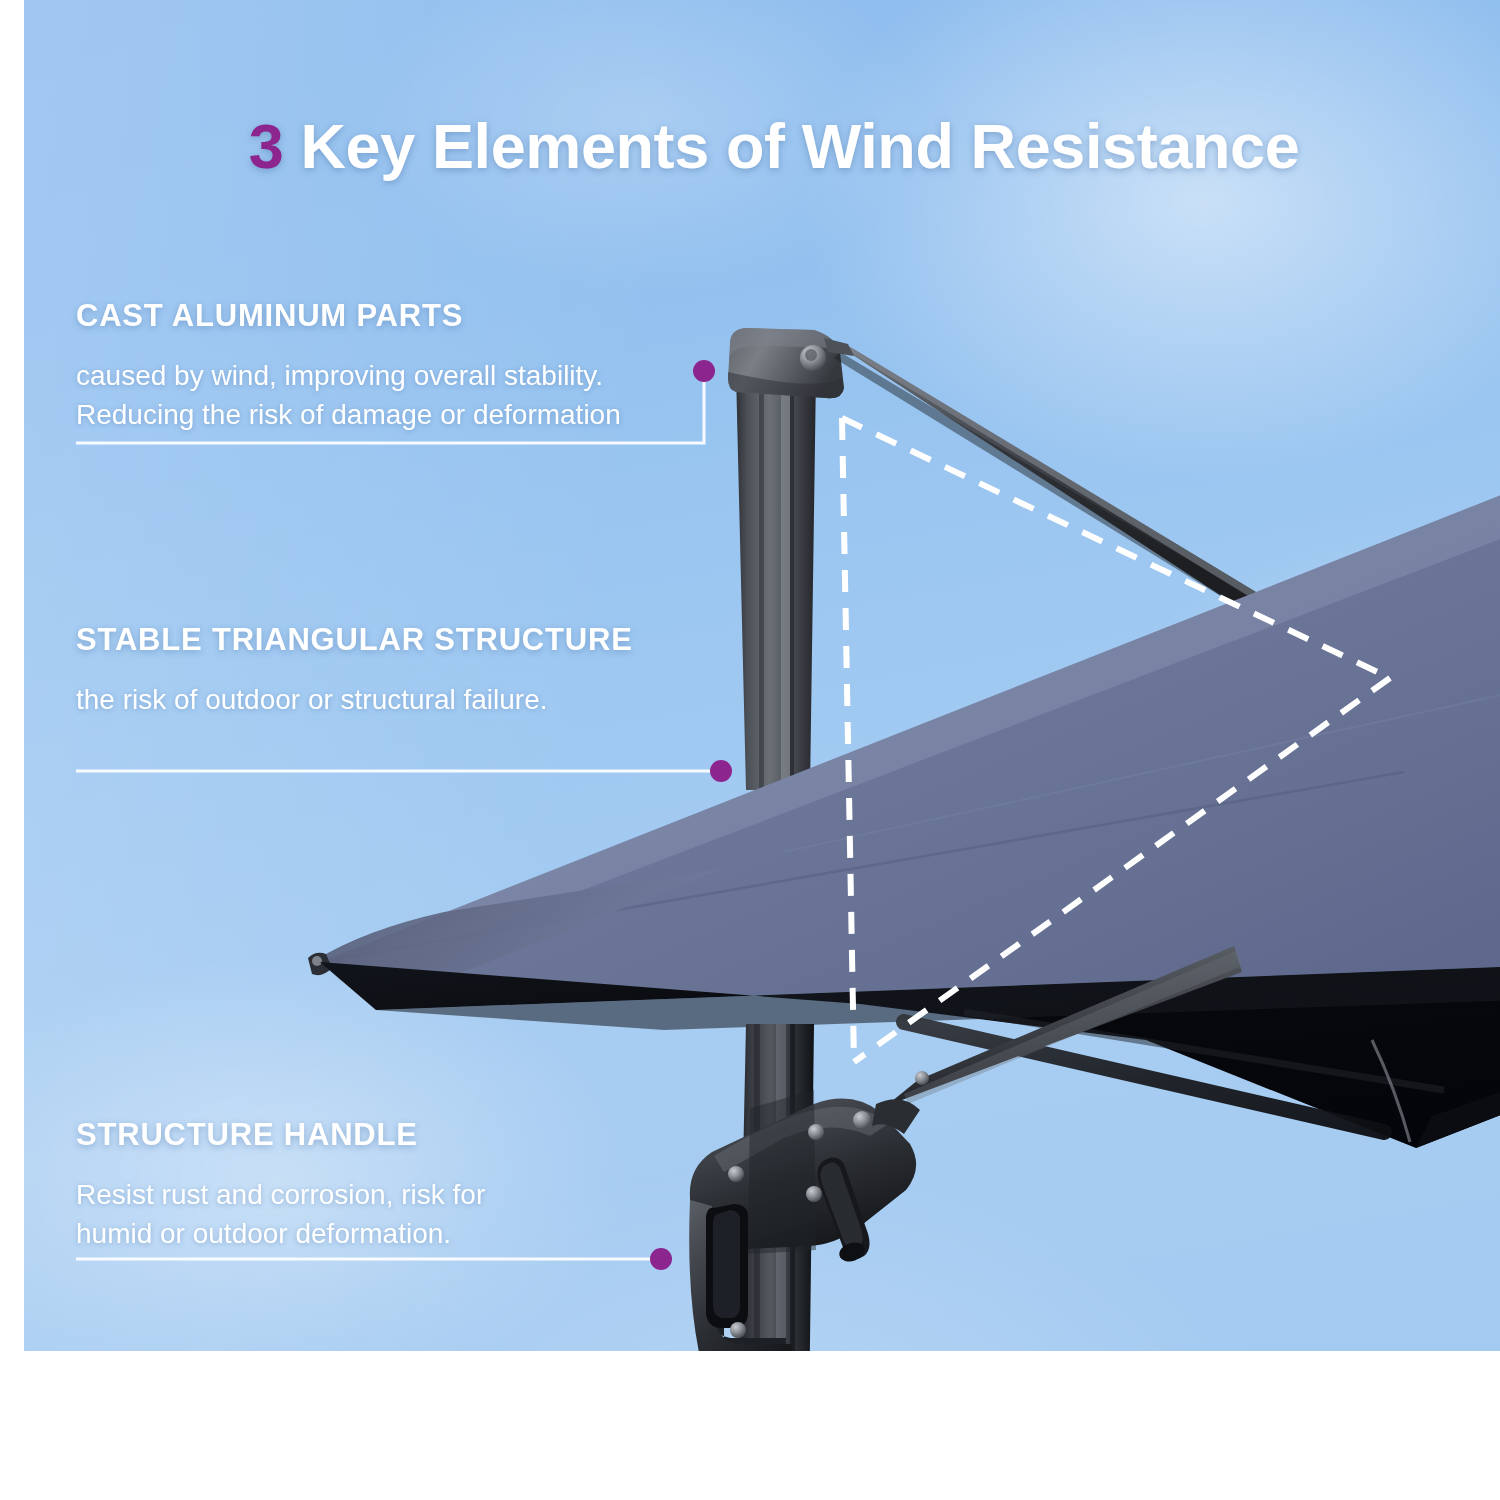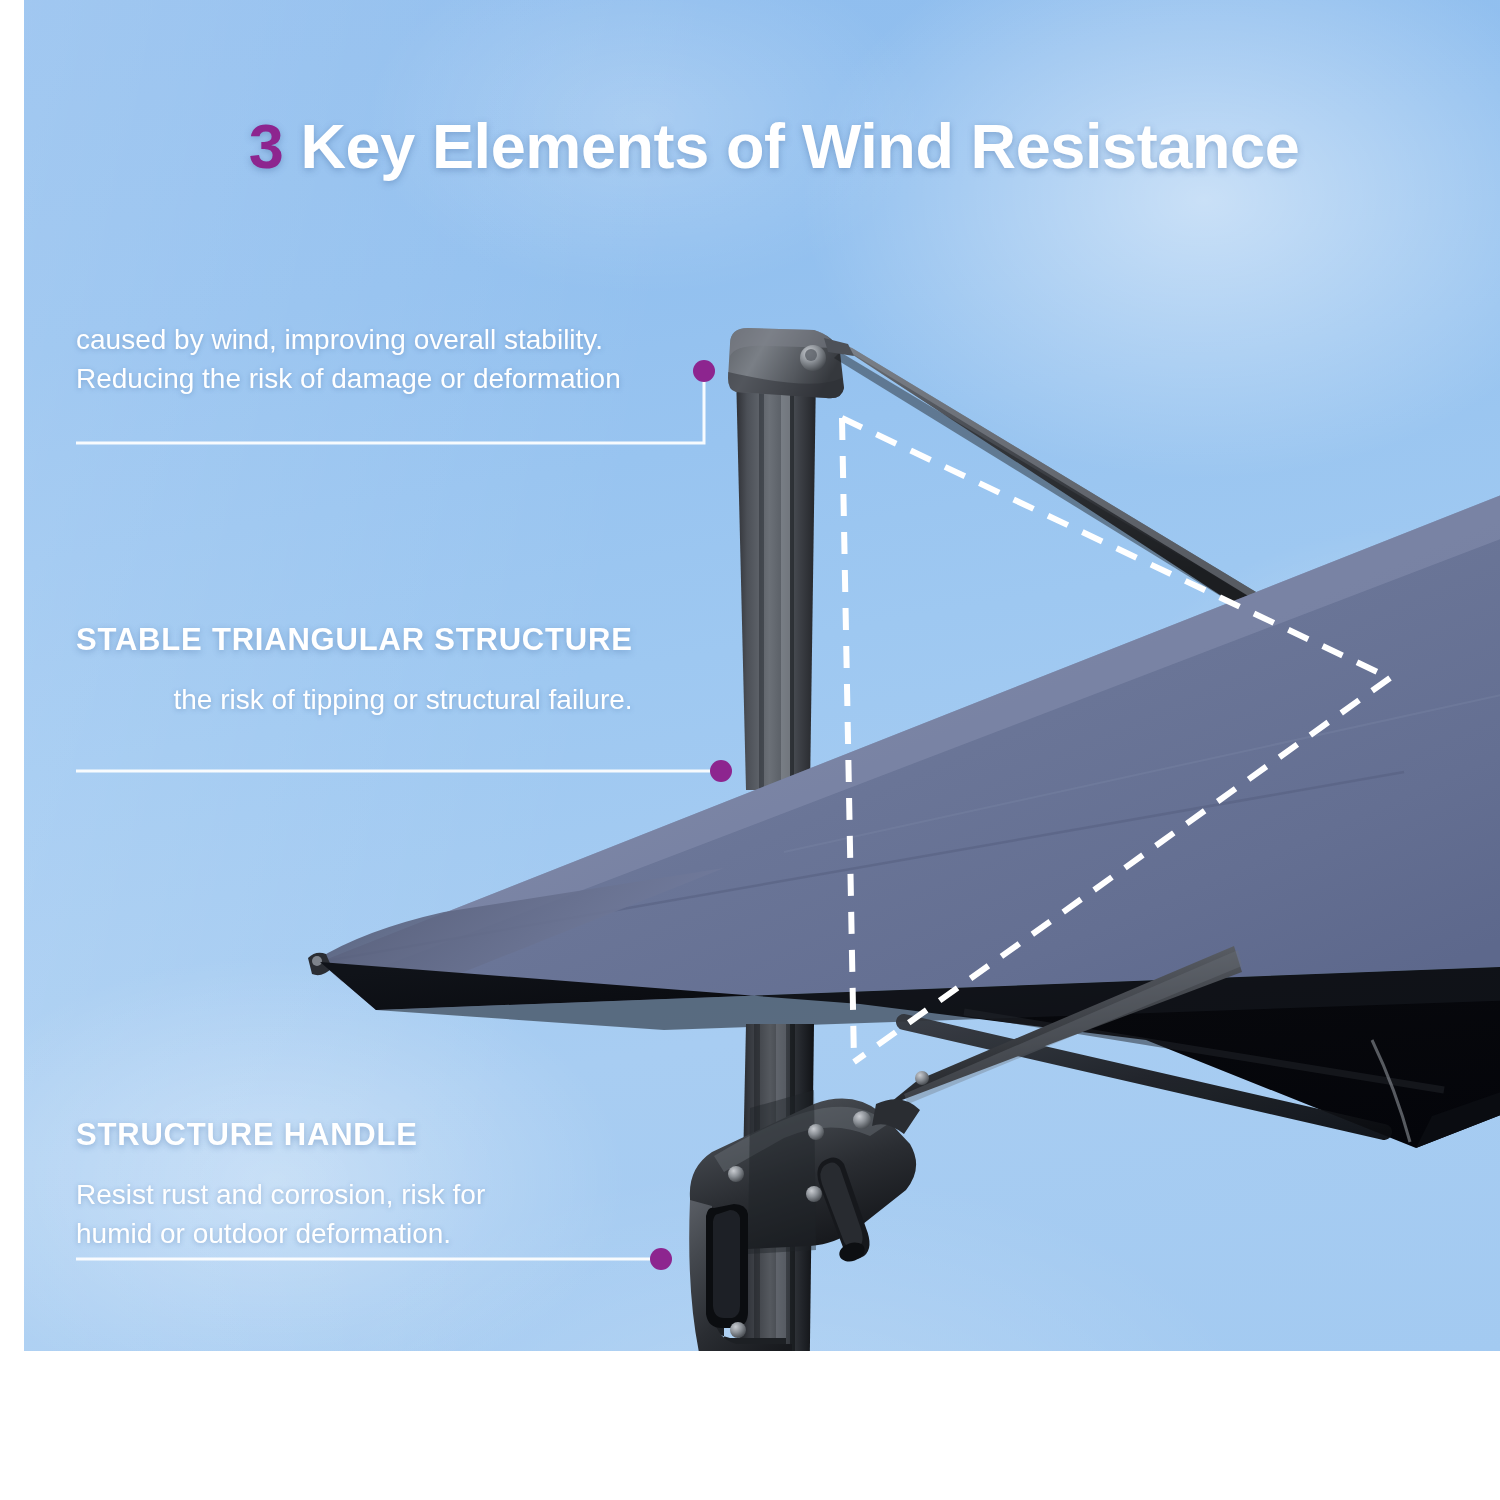--- a/index.html
+++ b/index.html
@@ -59,21 +59,21 @@
   }
   .block .body {
     margin-top:22px;
     font-size:28px; font-weight:normal; color:#ffffff;
     line-height:1.41;
     text-shadow:0 1px 5px rgba(70,110,165,.40);
   }
   .block .body div { white-space:nowrap; }
 
   #block-cast   { top:298px;  left:52px; }
-  #block-tri    { top:622px;  left:52px;text-align:right; }
+  #block-tri    { top:622px;  left:52px; }
   #block-handle { top:1117px; left:52px; }
 
   
   .conn { position:absolute; inset:0; pointer-events:none; }
 </style>
 </head>
 <body>
 
 <div id="stage">
 
@@ -252,30 +252,31 @@
         <line x1="1366" y1="678" x2="830" y2="1062"></line>
       </g>
     </svg>
   </div>
 
   <div class="title">
     <span class="num">3</span><span> Key Elements of Wind Resistance</span>
   </div>
 
   <div class="block" id="block-cast">
+    <div class="head">CAST ALUMINUM PARTS</div>
     <div class="body">
       <div>caused by wind, improving overall stability.</div>
       <div>Reducing the risk of damage or deformation</div>
     </div>
   </div>
 
   <div class="block" id="block-tri">
     <div class="head">STABLE TRIANGULAR STRUCTURE</div>
     <div class="body">
-      <div>the risk of tipping or structural failure.</div>
+      <div>the risk of outdoor or structural failure.</div>
     </div>
   </div>
 
   <div class="block" id="block-handle">
     <div class="head">STRUCTURE HANDLE</div>
     <div class="body">
       <div>Resist rust and corrosion, risk for</div>
       <div>humid or outdoor deformation.</div>
     </div>
   </div>

